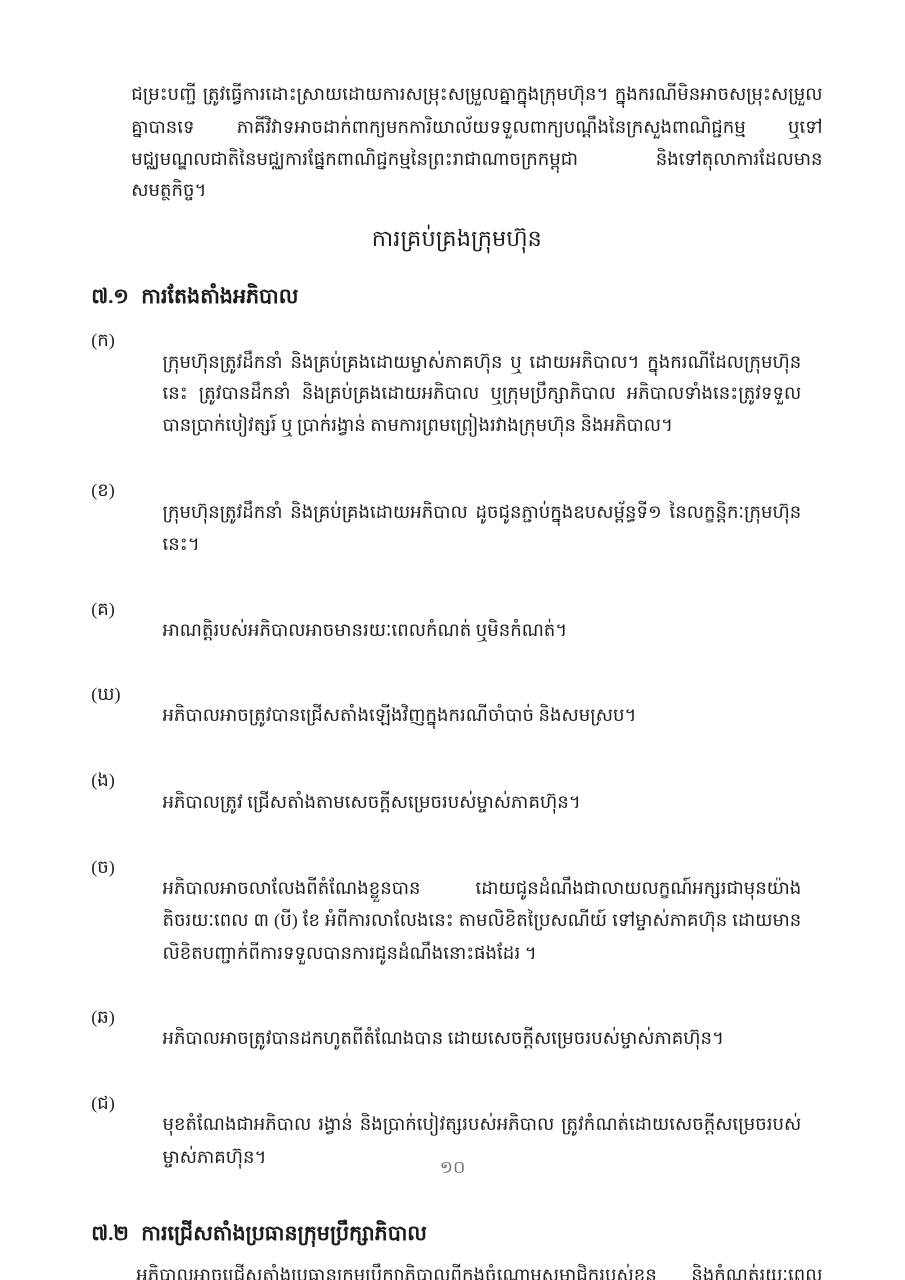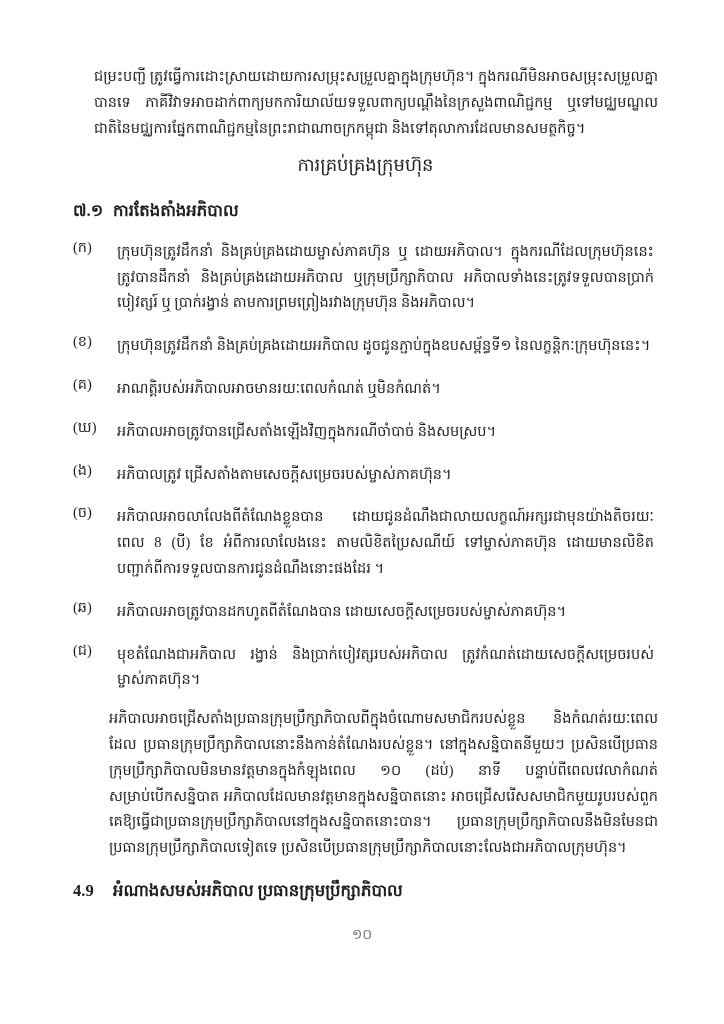--- a/index.html
+++ b/index.html
@@ -20,21 +20,21 @@
     box-sizing: border-box;
     padding: 64px 66px 0 73px;
     overflow: hidden;
   }
   .para {
     margin: 0;
     text-align: justify;
     text-justify: inter-word;
   }
   .indented {
-    margin-left: 21px;
+    margin-left: 32px;
   }
   .article-kicker {
     margin: 16px 0 0 0;
     text-align: center;
     font-size: 18px;
     font-weight: 700;
   }
   .article-title {
     margin: 8px 0 0 0;
     text-align: center;
@@ -60,21 +60,21 @@
   .list-item {
     display: flex;
     align-items: flex-start;
     margin: 9px 0;
   }
   .li-label {
     flex: 0 0 40px;
   }
   .li-text {
     flex: 1;
-    margin: 4px;
+    margin: 17px;
     text-align: justify;
     text-justify: inter-word;
   }
   .section-body {
     margin-left: 36px;
   }
   .page-number {
     position: absolute;
     left: 0;
     right: 0;
@@ -121,35 +121,39 @@
       <p class="li-text">អភិបាលអាចត្រូវបានជ្រើសតាំងឡើងវិញក្នុងករណីចាំបាច់ និងសមស្រប។</p>
     </div>
 
     <div class="list-item">
       <span class="li-label">(ង)</span>
       <p class="li-text">អភិបាលត្រូវ ជ្រើសតាំងតាមសេចក្ដីសម្រេចរបស់ម្ចាស់ភាគហ៊ុន។</p>
     </div>
 
     <div class="list-item">
       <span class="li-label">(ច)</span>
-      <p class="li-text">អភិបាលអាចលាលែងពីតំណែងខ្លួនបាន ដោយជូនដំណឹងជាលាយលក្ខណ៍អក្សរជាមុនយ៉ាងតិចរយៈពេល 8 (បី) ខែ អំពីការលាលែងនេះ តាមលិខិតប្រៃសណីយ៍ ទៅម្ចាស់ភាគហ៊ុន ដោយមានលិខិតបញ្ជាក់ពីការទទួលបានការជូនដំណឹងនោះផងដែរ ។</p>
+      <p class="li-text">អភិបាលអាចលាលែងពីតំណែងខ្លួនបាន ដោយជូនដំណឹងជាលាយលក្ខណ៍អក្សរជាមុនយ៉ាងតិចរយៈពេល ៣ (បី) ខែ អំពីការលាលែងនេះ តាមលិខិតប្រៃសណីយ៍ ទៅម្ចាស់ភាគហ៊ុន ដោយមានលិខិតបញ្ជាក់ពីការទទួលបានការជូនដំណឹងនោះផងដែរ ។</p>
     </div>
 
     <div class="list-item">
       <span class="li-label">(ឆ)</span>
       <p class="li-text">អភិបាលអាចត្រូវបានដកហូតពីតំណែងបាន ដោយសេចក្ដីសម្រេចរបស់ម្ចាស់ភាគហ៊ុន។</p>
     </div>
 
     <div class="list-item">
       <span class="li-label">(ជ)</span>
       <p class="li-text">មុខតំណែងជាអភិបាល រង្វាន់ និងប្រាក់បៀវត្សរបស់អភិបាល ត្រូវកំណត់ដោយសេចក្ដីសម្រេចរបស់ម្ចាស់ភាគហ៊ុន។</p>
     </div>
 
   </div>
 
+  <div class="section-heading">
+    <span class="sec-num">៧.២</span>
+    <span class="sec-title">ការជ្រើសតាំងប្រធានក្រុមប្រឹក្សាភិបាល</span>
+  </div>
 
   <p class="para section-body">អភិបាលអាចជ្រើសតាំងប្រធានក្រុមប្រឹក្សាភិបាលពីក្នុងចំណោមសមាជិករបស់ខ្លួន និងកំណត់រយៈពេលដែល ប្រធានក្រុមប្រឹក្សាភិបាលនោះនឹងកាន់តំណែងរបស់ខ្លួន។ នៅក្នុងសន្និបាតនីមួយៗ ប្រសិនបើប្រធានក្រុមប្រឹក្សាភិបាលមិនមានវត្តមានក្នុងកំឡុងពេល ១០ (ដប់) នាទី បន្ទាប់ពីពេលវេលាកំណត់សម្រាប់បើកសន្និបាត អភិបាលដែលមានវត្តមានក្នុងសន្និបាតនោះ អាចជ្រើសរើសសមាជិកមួយរូបរបស់ពួកគេឱ្យធ្វើជាប្រធានក្រុមប្រឹក្សាភិបាលនៅក្នុងសន្និបាតនោះបាន។ ប្រធានក្រុមប្រឹក្សាភិបាលនឹងមិនមែនជាប្រធានក្រុមប្រឹក្សាភិបាលទៀតទេ ប្រសិនបើប្រធានក្រុមប្រឹក្សាភិបាលនោះលែងជាអភិបាលក្រុមហ៊ុន។</p>
 
   <div class="section-heading">
     <span class="sec-num">4.9</span>
     <span class="sec-title">អំណាងសមស់អភិបាល ប្រធានក្រុមប្រឹក្សាភិបាល</span>
   </div>
 
   <div class="page-number">១០</div>
 

